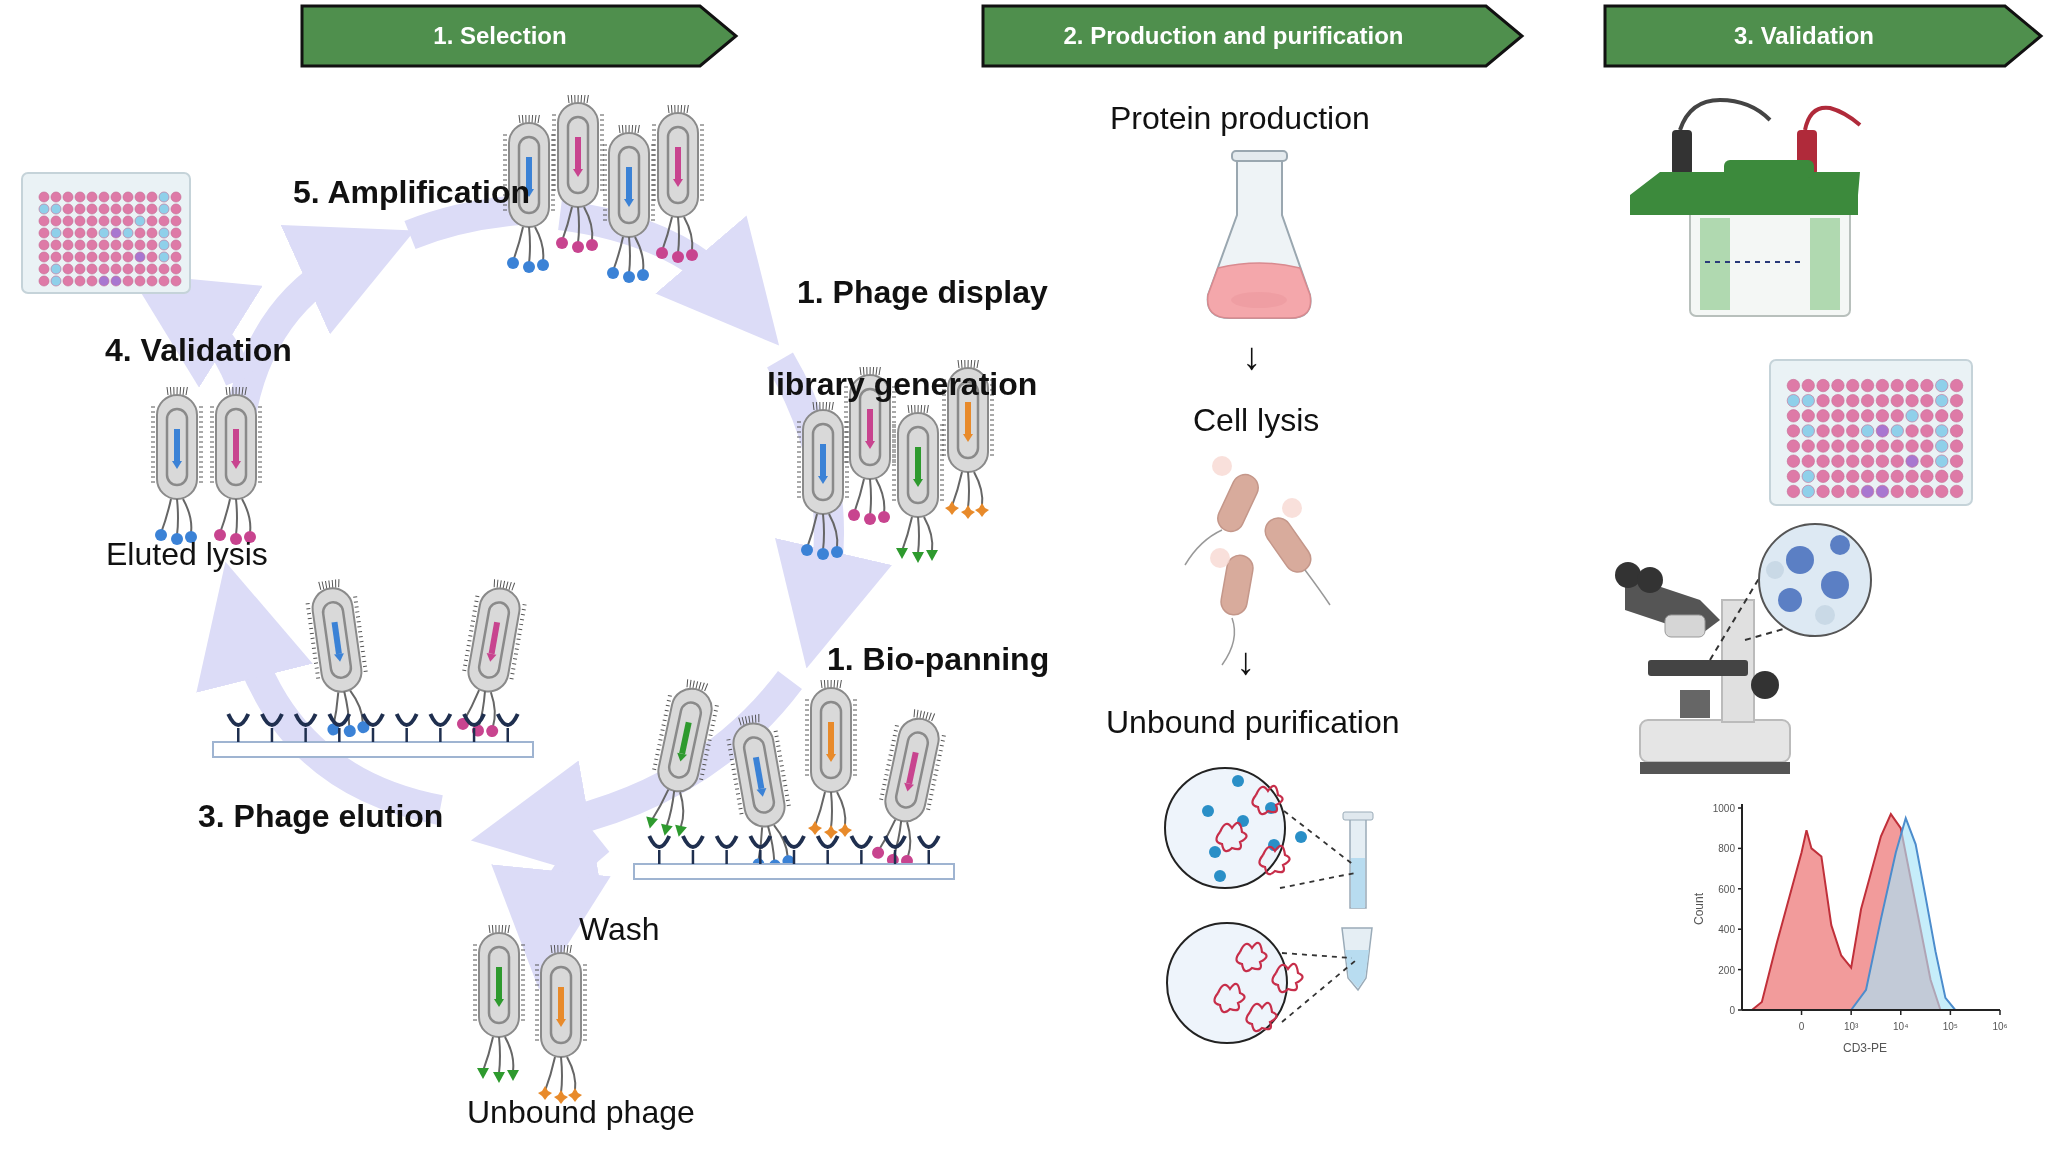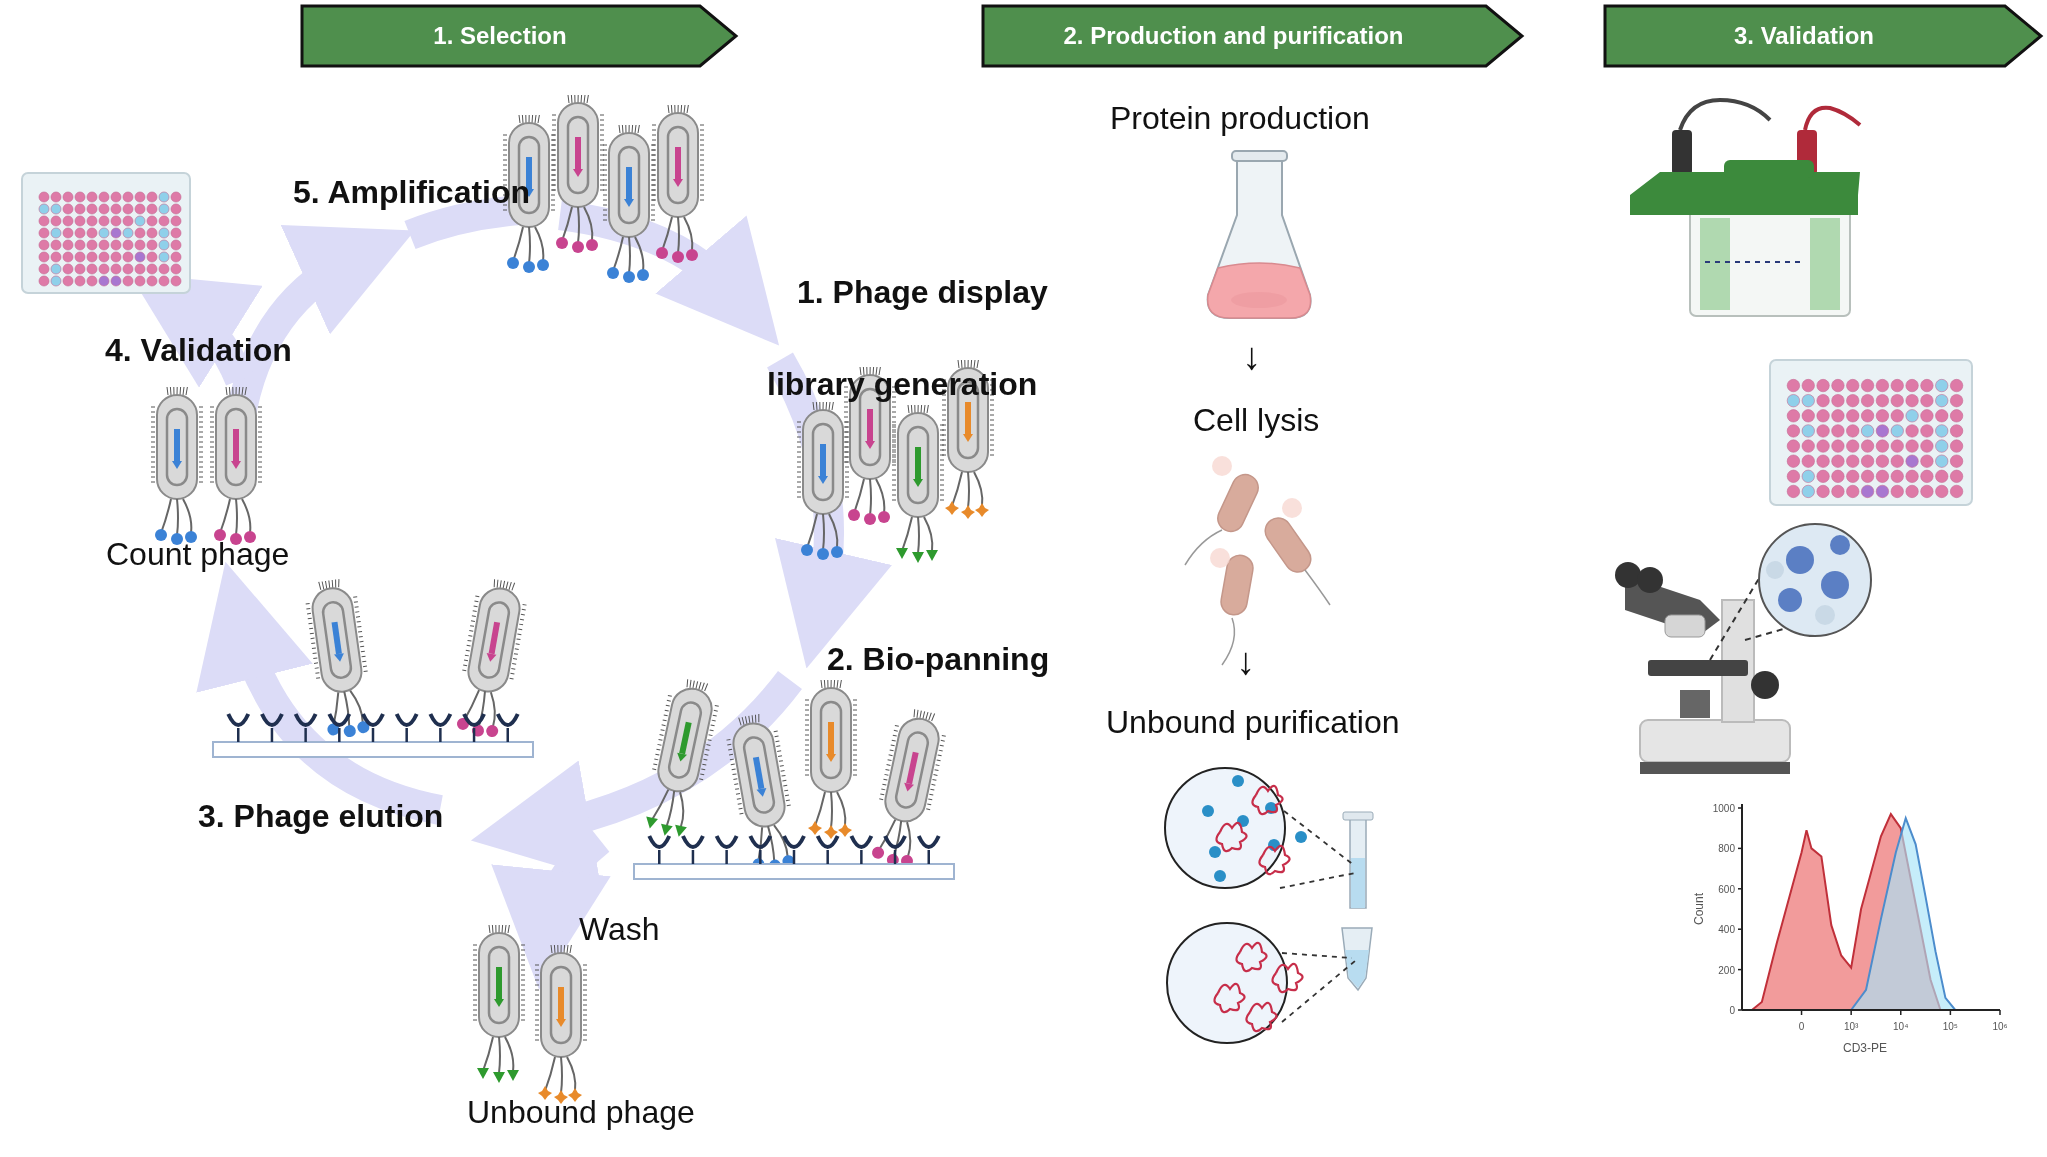--- a/index.html
+++ b/index.html
@@ -1114,22 +1114,22 @@
     <circle cx="140" cy="281" r="5.04" fill="#de7aa7" stroke="#c56a93" stroke-width="0.6"></circle>
     <circle cx="152" cy="281" r="5.04" fill="#de7aa7" stroke="#c56a93" stroke-width="0.6"></circle>
     <circle cx="164" cy="281" r="5.04" fill="#de7aa7" stroke="#c56a93" stroke-width="0.6"></circle>
     <circle cx="176" cy="281" r="5.04" fill="#de7aa7" stroke="#c56a93" stroke-width="0.6"></circle>
   </svg>
 
 <div class="lbl bold" style="left:258px;top:174px;margin-left:35px;">5. Amplification</div>
 <div class="lbl bold" style="left:797px;top:274px;">1. Phage display</div>
 <div class="lbl bold" style="left:767px;top:318px;margin-top:48px;">library generation</div>
 <div class="lbl bold" style="left:105px;top:332px;">4. Validation</div>
-<div class="lbl norm" style="left:106px;top:536px;">Count phage</div>
-<div class="lbl bold" style="left:827px;top:641px;">2. Bio-panning</div>
+<div class="lbl norm" style="left:106px;top:536px;">Eluted lysis</div>
+<div class="lbl bold" style="left:827px;top:641px;">1. Bio-panning</div>
 <div class="lbl bold" style="left:198px;top:798px;">3. Phage elution</div>
 <div class="lbl norm" style="left:579px;top:911px;">Wash</div>
 <div class="lbl norm" style="left:422px;top:1094px;margin-left:45px;">Unbound phage</div>
 
 <div class="lbl norm" style="left:1110px;top:100px;">Protein production</div>
 <svg class="layer" width="2047" height="1157">
   <path d="M1237,156 L1237,215 L1208,295 Q1205,318 1230,318 L1290,318 Q1314,318 1310,295 L1282,215 L1282,156 Z" fill="#eef3f6" stroke="#9aa7b0" stroke-width="2"></path>
   <rect x="1232" y="151" width="55" height="10" rx="4" fill="#e4eaee" stroke="#9aa7b0" stroke-width="2"></rect>
   <path d="M1218,268 Q1260,258 1300,268 L1310,295 Q1314,318 1290,318 L1230,318 Q1205,318 1208,295 Z" fill="#f4a7ab" stroke="#d98a8f" stroke-width="1.5"></path>
   <ellipse cx="1259" cy="300" rx="28" ry="8" fill="#ef9ea3"></ellipse>

